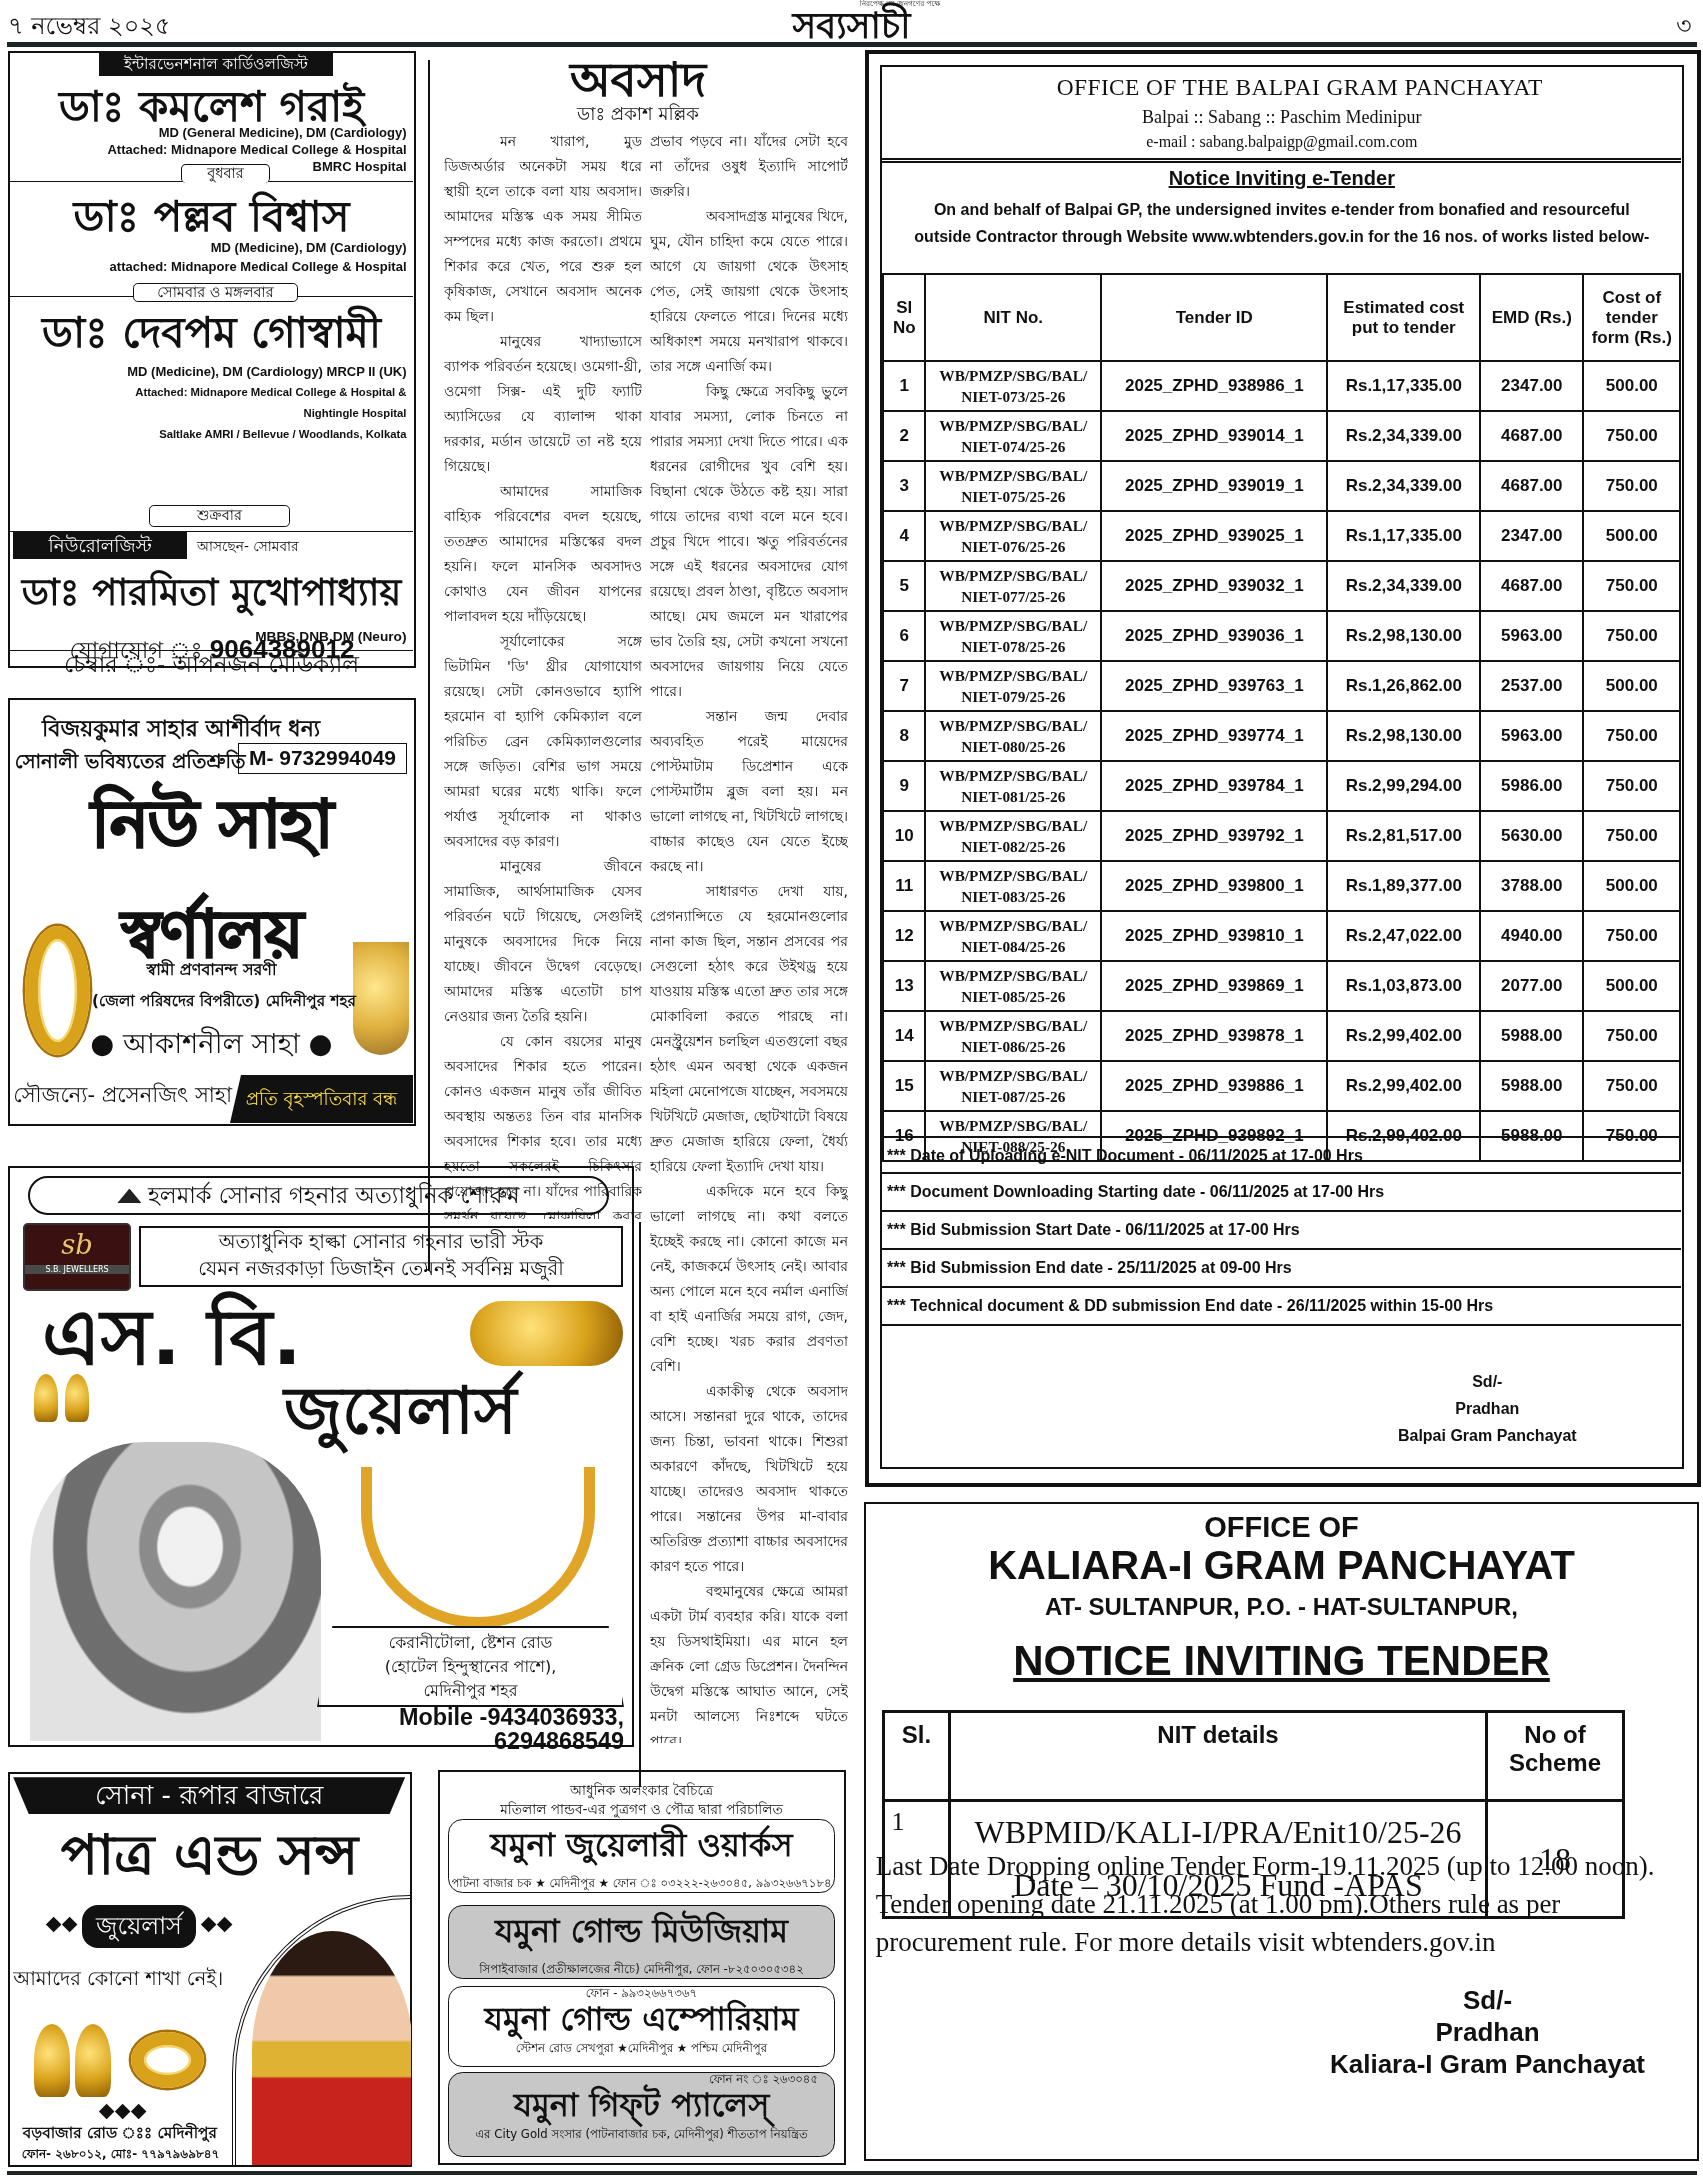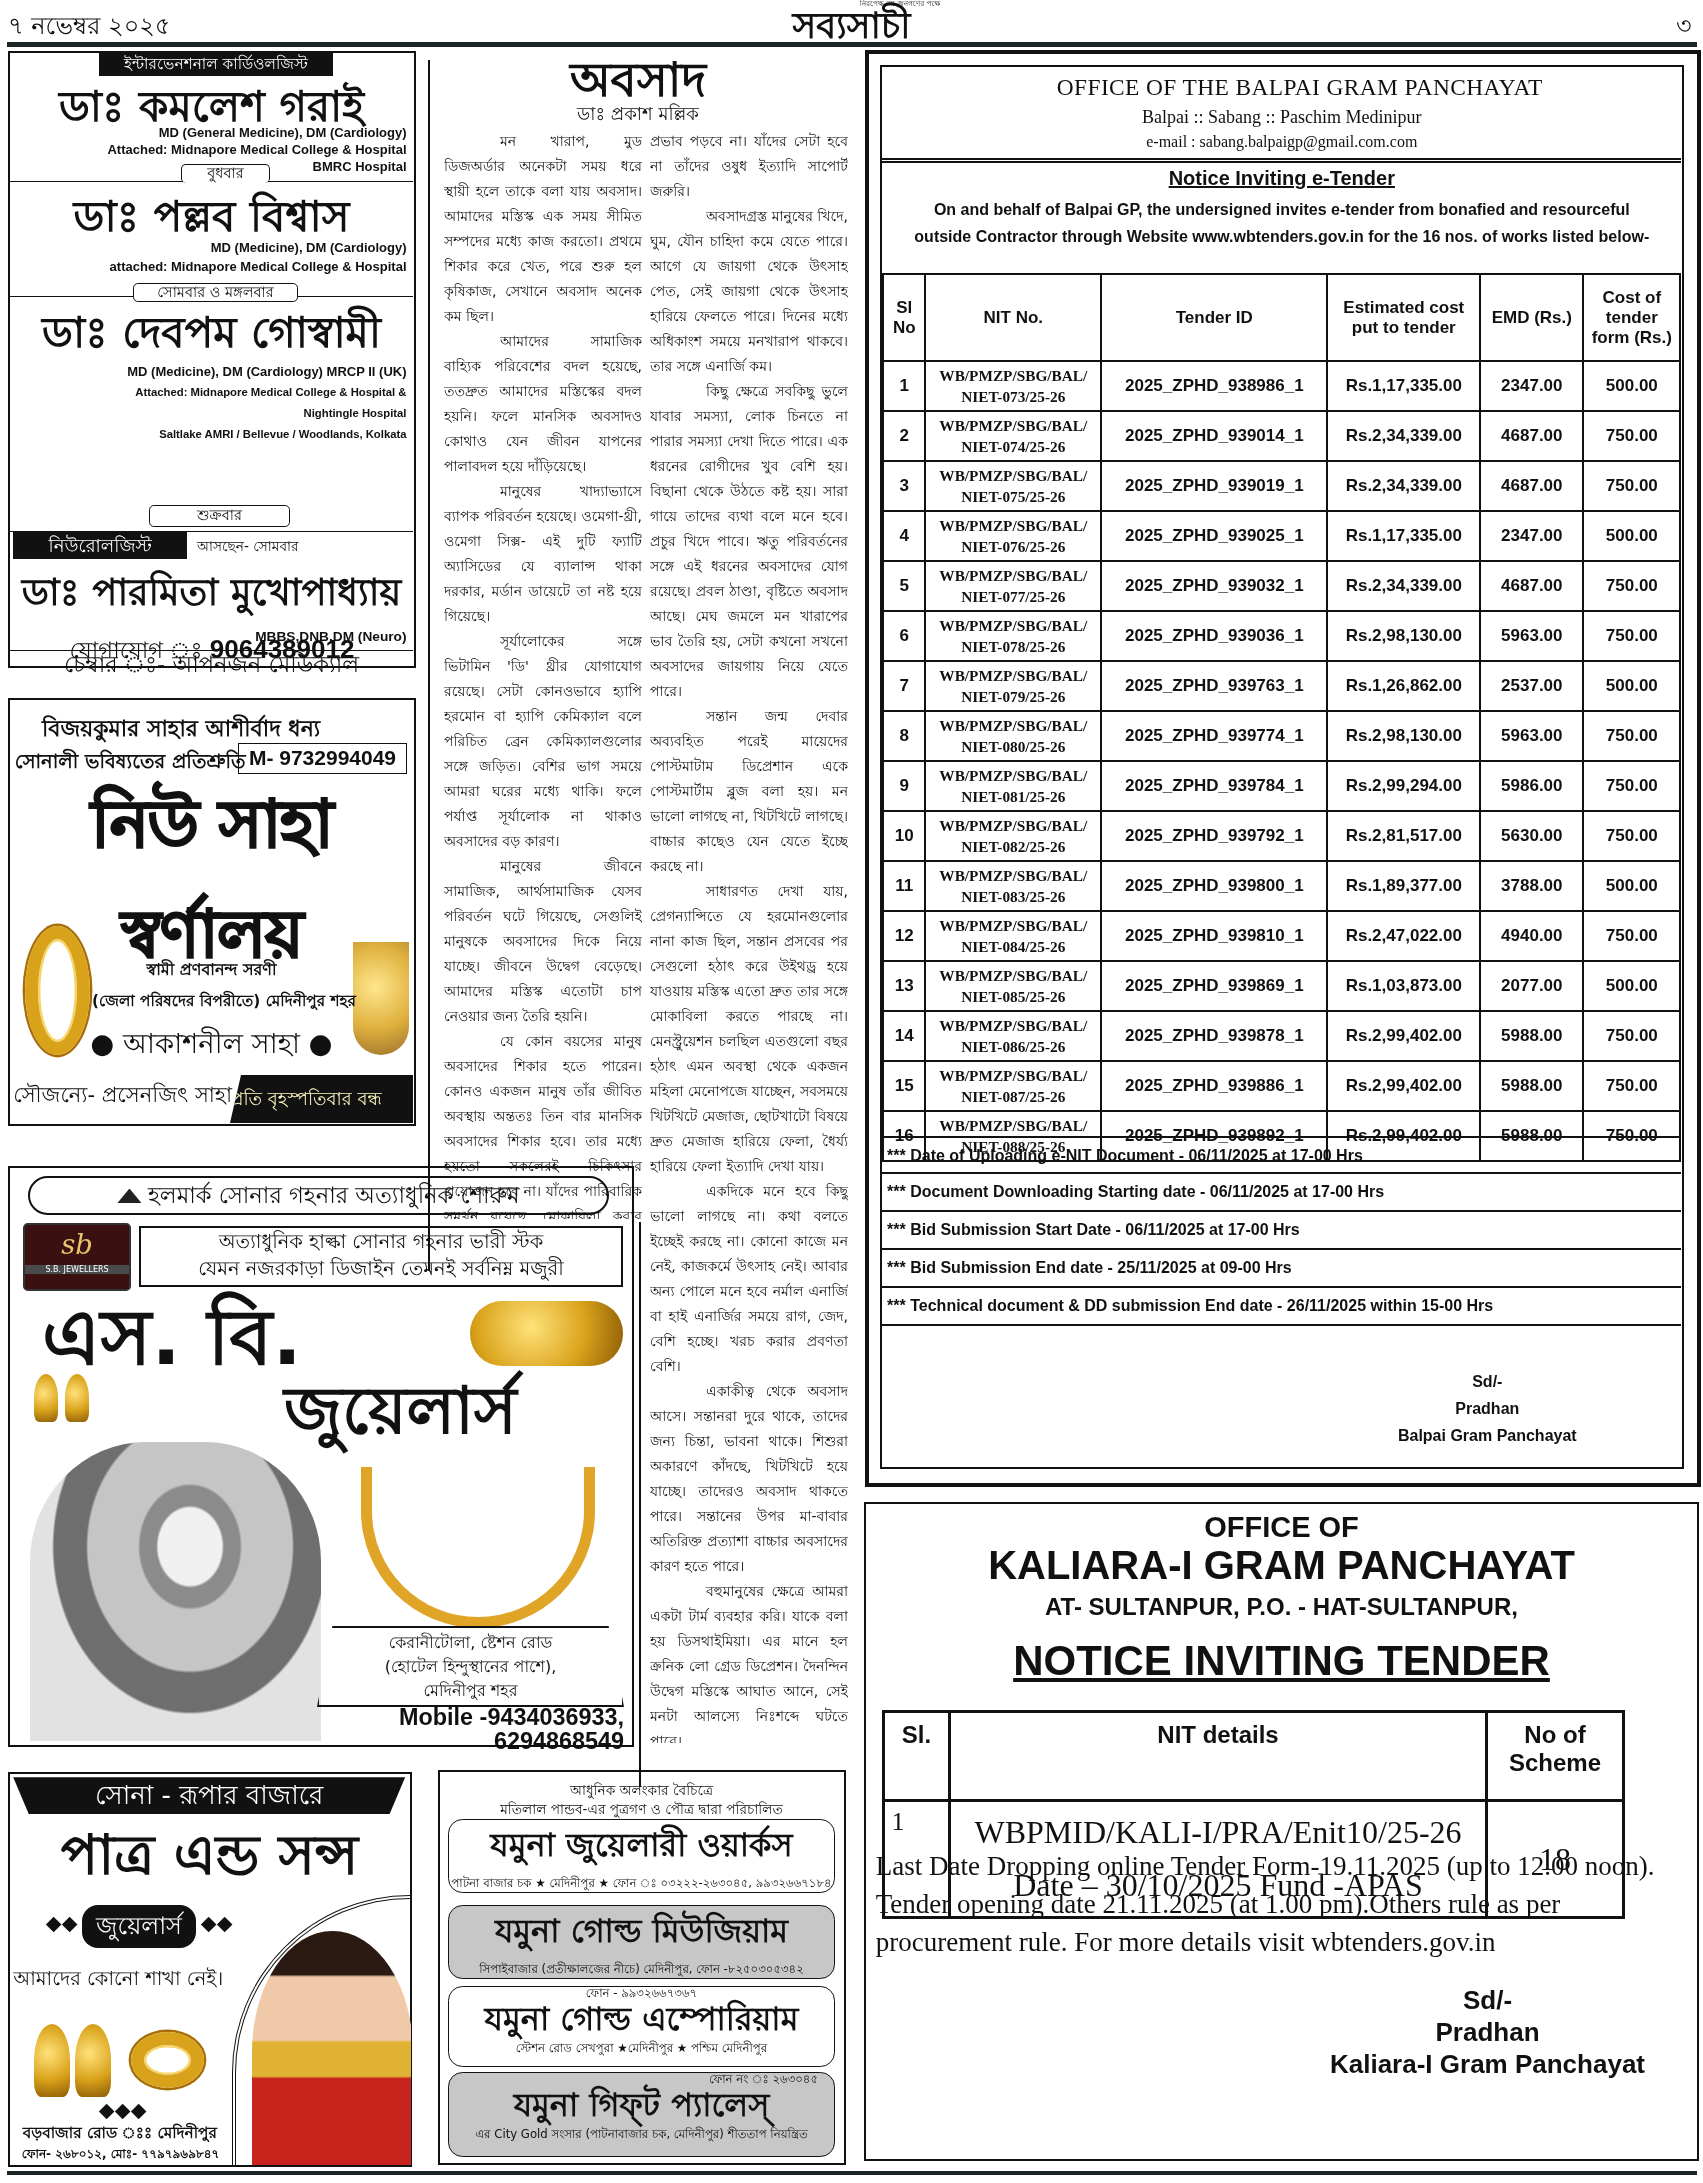--- a/index.html
+++ b/index.html
@@ -128,22 +128,22 @@
   <span>যোগাযোগ ঃ</span>
   <span class="lib" style="font-weight:bold;font-size:26px;">9064389012</span>
 </div>
 
 <div id="article" class="abs">
   <div id="article-title" class="abs">অবসাদ</div>
   <div id="article-author" class="abs">ডাঃ প্রকাশ মল্লিক</div>
   <div id="art-rule-left" class="abs"></div>
   <div class="art-col" style="left:16px;height:1090px;overflow:hidden;">
     <p>মন খারাপ, মুড ডিজঅর্ডার অনেকটা সময় ধরে স্থায়ী হলে তাকে বলা যায় অবসাদ। আমাদের মস্তিস্ক এক সময় সীমিত সম্পদের মধ্যে কাজ করতো। প্রথমে শিকার করে খেত, পরে শুরু হল কৃষিকাজ, সেখানে অবসাদ অনেক কম ছিল।</p>
+    <p>মানুষের খাদ্যাভ্যাসে ব্যাপক পরিবর্তন হয়েছে। ওমেগা-থ্রী, ওমেগা সিক্স- এই দুটি ফ্যাটি অ্যাসিডের যে ব্যালান্স থাকা দরকার, মর্ডান ডায়েটে তা নষ্ট হয়ে গিয়েছে।</p>
     <p>আমাদের সামাজিক বাহ্যিক পরিবেশের বদল হয়েছে, ততদ্রুত আমাদের মস্তিস্কের বদল হয়নি। ফলে মানসিক অবসাদও কোথাও যেন জীবন যাপনের পালাবদল হয়ে দাঁড়িয়েছে।</p>
-    <p>মানুষের খাদ্যাভ্যাসে ব্যাপক পরিবর্তন হয়েছে। ওমেগা-থ্রী, ওমেগা সিক্স- এই দুটি ফ্যাটি অ্যাসিডের যে ব্যালান্স থাকা দরকার, মর্ডান ডায়েটে তা নষ্ট হয়ে গিয়েছে।</p>
     <p>সূর্যালোকের সঙ্গে ভিটামিন 'ডি' থ্রীর যোগাযোগ রয়েছে। সেটা কোনওভাবে হ্যাপি হরমোন বা হ্যাপি কেমিক্যাল বলে পরিচিত ব্রেন কেমিক্যালগুলোর সঙ্গে জড়িত। বেশির ভাগ সময়ে আমরা ঘরের মধ্যে থাকি। ফলে পর্যাপ্ত সূর্যালোক না থাকাও অবসাদের বড় কারণ।</p>
     <p>মানুষের জীবনে সামাজিক, আর্থসামাজিক যেসব পরিবর্তন ঘটে গিয়েছে, সেগুলিই মানুষকে অবসাদের দিকে নিয়ে যাচ্ছে। জীবনে উদ্বেগ বেড়েছে। আমাদের মস্তিস্ক এতোটা চাপ নেওয়ার জন্য তৈরি হয়নি।</p>
     <p>যে কোন বয়সের মানুষ অবসাদের শিকার হতে পারেন। কোনও একজন মানুষ তাঁর জীবিত অবস্থায় অন্ততঃ তিন বার মানসিক অবসাদের শিকার হবে। তার মধ্যে হয়তো সকলেরই চিকিৎসার প্রয়োজন হবে না। যাঁদের পারিবারিক সমর্থন রয়েছে, মোকাবিলা করার ক্ষমতা ভালো, সামাজিক পরিমণ্ডলে মেলামেশা রয়েছে, তাঁদের হয়তো অতটা</p>
   </div>
   <div id="art-rule-mid" class="abs"></div>
   <div class="art-col" style="left:222px;height:1614px;overflow:hidden;">
     <p style="text-indent:0">প্রভাব পড়বে না। যাঁদের সেটা হবে না তাঁদের ওষুধ ইত্যাদি সাপোর্ট জরুরি।</p>
     <p>অবসাদগ্রস্ত মানুষের খিদে, ঘুম, যৌন চাহিদা কমে যেতে পারে। আগে যে জায়গা থেকে উৎসাহ পেত, সেই জায়গা থেকে উৎসাহ হারিয়ে ফেলতে পারে। দিনের মধ্যে অধিকাংশ সময়ে মনখারাপ থাকবে। তার সঙ্গে এনার্জি কম।</p>
     <p>কিছু ক্ষেত্রে সবকিছু ভুলে যাবার সমস্যা, লোক চিনতে না পারার সমস্যা দেখা দিতে পারে। এক ধরনের রোগীদের খুব বেশি হয়। বিছানা থেকে উঠতে কষ্ট হয়। সারা গায়ে তাদের ব্যথা বলে মনে হবে। প্রচুর খিদে পাবে। ঋতু পরিবর্তনের সঙ্গে এই ধরনের অবসাদের যোগ রয়েছে। প্রবল ঠাণ্ডা, বৃষ্টিতে অবসাদ আছে। মেঘ জমলে মন খারাপের ভাব তৈরি হয়, সেটা কখনো সখনো অবসাদের জায়গায় নিয়ে যেতে পারে।</p>
     <p>সন্তান জন্ম দেবার অব্যবহিত পরেই মায়েদের পোস্টমাটাম ডিপ্রেশান একে পোস্টমার্টাম ব্লুজ বলা হয়। মন ভালো লাগছে না, খিটখিটে লাগছে। বাচ্চার কাছেও যেন যেতে ইচ্ছে করছে না।</p>
@@ -356,21 +356,21 @@
   <div class="abs" style="left:32px;top:11.3px;font-size:22px;font-weight:bold;">বিজয়কুমার সাহার আশীর্বাদ ধন্য</div>
   <div class="abs" style="left:4.8px;top:47px;font-size:19.4px;font-weight:bold;">সোনালী ভবিষ্যতের প্রতিশ্রুতি</div>
   <div class="abs lib" style="left:228px;top:43px;width:169px;height:31px;border:1.6px solid #111;text-align:center;font-size:21px;font-weight:bold;line-height:27.4px;">M- 9732994049</div>
   <div class="abs" style="left:0;top:74px;width:403px;text-align:center;font-size:66px;font-weight:bold;letter-spacing:-1.6px;-webkit-text-stroke:1.6px #111;">নিউ সাহা স্বর্ণালয়</div>
   <div class="abs bangle" style="left:14.5px;top:226px;width:65px;height:129px;"></div>
   <div class="abs gold" style="left:343px;top:242px;width:56px;height:113px;border-radius:0 0 32px 32px;opacity:0.85;"></div>
   <div class="abs" style="left:0;top:257px;width:403px;text-align:center;font-size:16px;font-weight:bold;">স্বামী প্রণবানন্দ সরণী</div>
   <div class="abs" style="left:81px;top:289px;width:266px;text-align:center;font-size:15.3px;font-weight:bold;">(জেলা পরিষদের বিপরীতে) মেদিনীপুর শহর</div>
   <div class="abs" style="left:0;top:323px;width:403px;text-align:center;font-size:27.4px;">● <span>আকাশনীল সাহা</span> ●</div>
   <div class="abs" style="left:3.2px;top:379px;font-size:21px;">সৌজন্যে- প্রসেনজিৎ সাহা</div>
-  <div class="abs" style="left:220px;top:375px;width:183px;height:48px;background:#111;color:#fef9c3;font-size:18px;line-height:48px;text-align:left;clip-path:polygon(6% 0,100% 0,100% 100%,0 100%);">প্রতি বৃহস্পতিবার বন্ধ</div>
+  <div class="abs" style="left:220px;top:375px;width:183px;height:48px;background:#111;color:#fde047;font-size:18px;line-height:48px;text-align:center;clip-path:polygon(6% 0,100% 0,100% 100%,0 100%);">প্রতি বৃহস্পতিবার বন্ধ</div>
 </div>
 
 <div id="ad-sb" class="abs ad">
   <div class="abs" style="left:18px;top:8px;width:581px;height:39px;border:2.4px double #111;border-radius:24px;text-align:center;font-size:22.6px;line-height:34px;">
     <span style="display:inline-block;width:24px;height:14.5px;background:#222;clip-path:polygon(50% 0,100% 100%,0 100%);margin-right:6.5px;"></span><span>হলমার্ক সোনার গহনার অত্যাধুনিক শোরুম</span>
   </div>
   <div class="abs" style="left:13px;top:55px;width:108px;height:68px;border:2.4px solid #333;border-radius:4.8px;background:#3a1010;color:#e7c76a;text-align:center;">
     <div style="font-size:27.4px;font-style:italic;font-family:'DejaVu Serif',serif;line-height:40px;">sb</div>
     <div style="font-size:8px;background:#4a4a4a;color:#fff;">S.B. JEWELLERS</div>
   </div>

